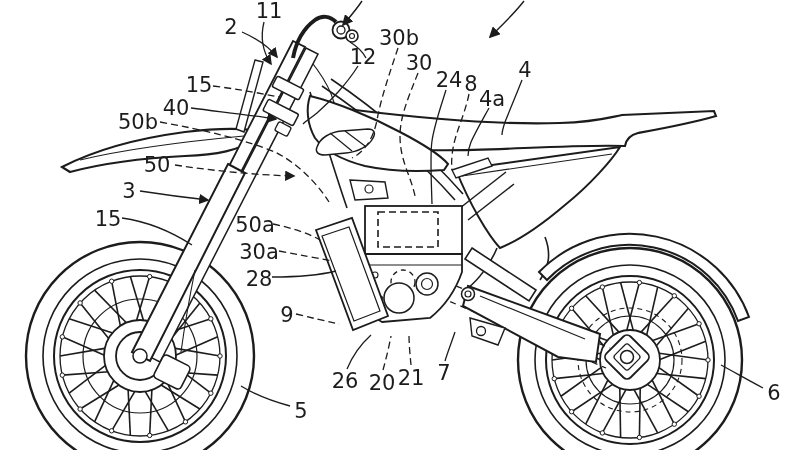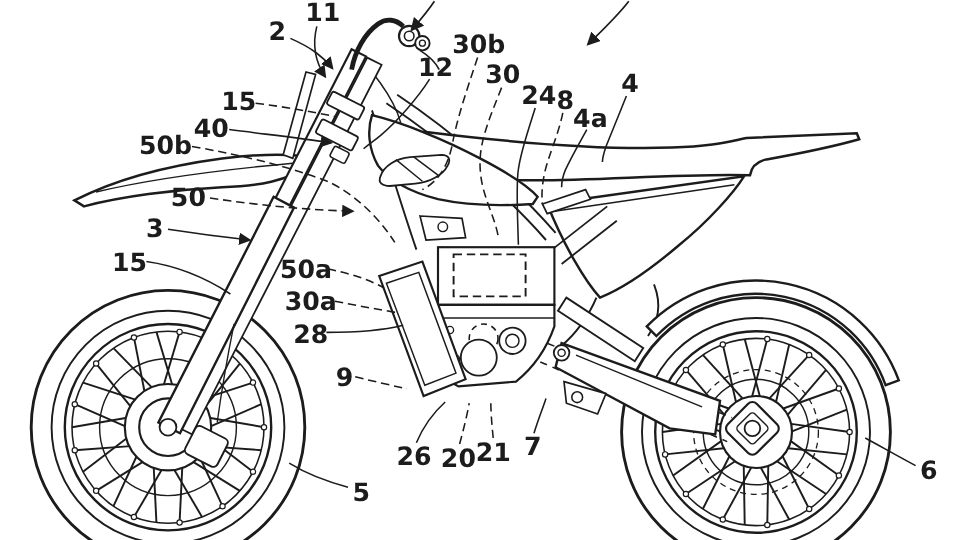--- a/index.html
+++ b/index.html
@@ -1,17 +1,17 @@
 <!DOCTYPE html>
 <html><head>
 <meta charset="utf-8">
 <style>
   html,body{margin:0;padding:0;background:#ffffff;}
   .stage{position:relative;width:800px;height:450px;background:#ffffff;overflow:hidden;
-         font-family:"DejaVu Sans","Liberation Sans",sans-serif;font-weight:bold;}
+         font-family:"DejaVu Sans","Liberation Sans",sans-serif;}
   svg{display:block}
   .ref-label{font-family:"DejaVu Sans","Liberation Sans",sans-serif;
              font-size:21px;fill:#1c1c1c;}
 </style>
 </head>
 <body>
 
 <div class="stage">
 <svg width="800" height="450" viewBox="0 0 800 450">
   <defs>

